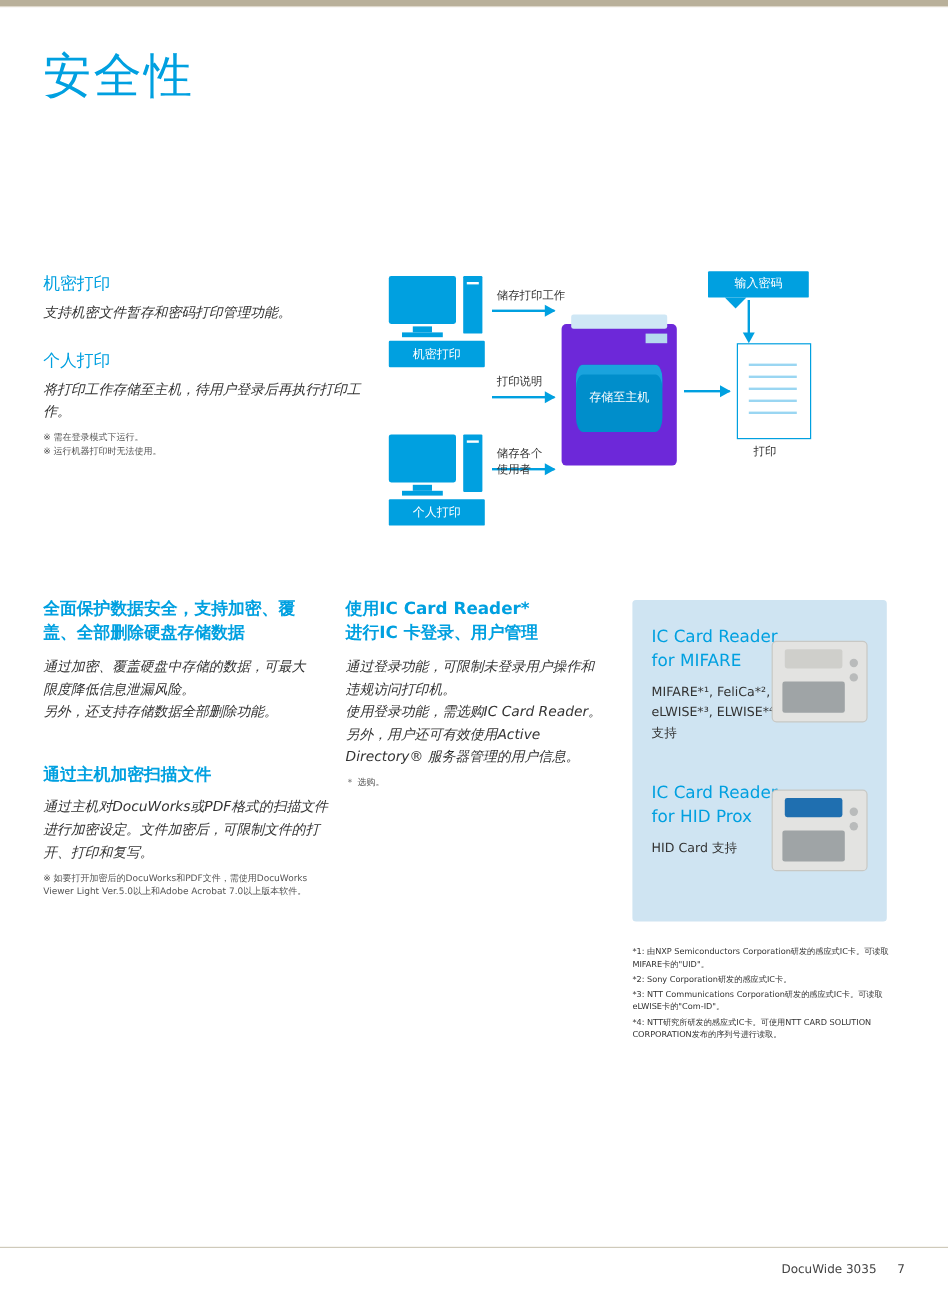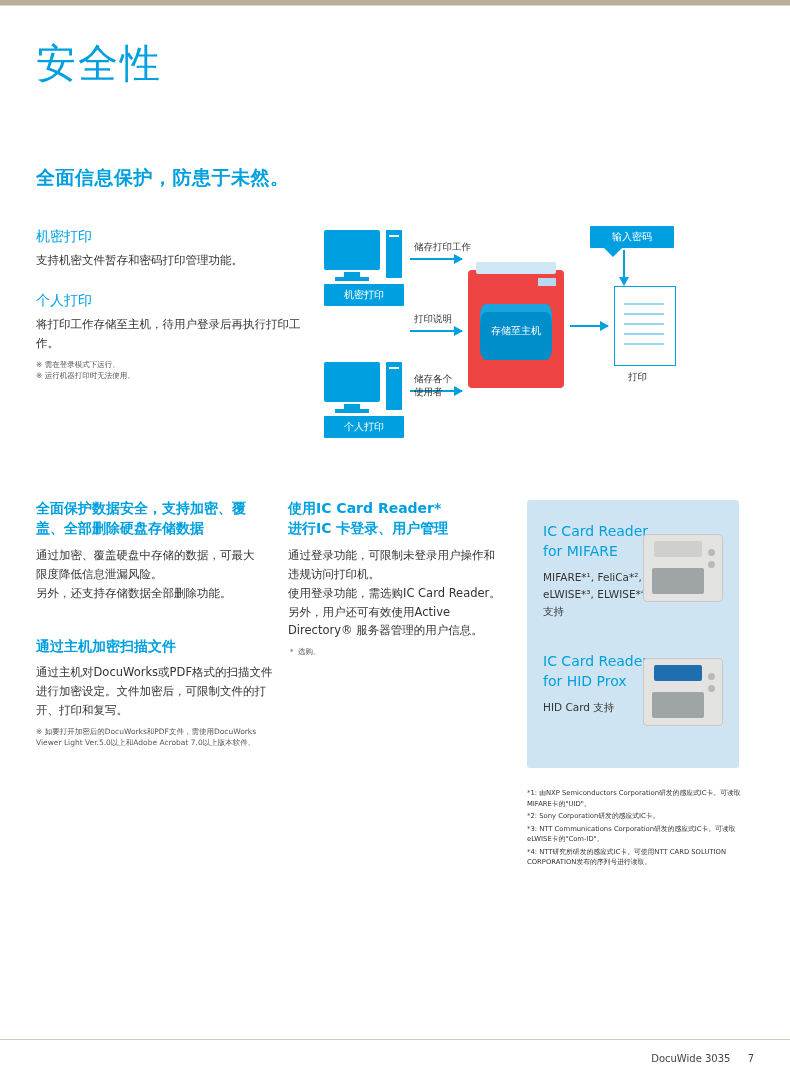--- a/index.html
+++ b/index.html
@@ -23,42 +23,42 @@
   }
 
   .section-head{
     position:absolute;left:36px;top:165px;
     font-size:19px;color:#00a0e0;font-weight:bold;letter-spacing:.5px;
   }
 
   
   .blk{position:absolute;}
   .blk h3{margin:0 0 5px 0;font-size:14px;color:#00a0e0;font-weight:normal;}
-  .blk p{margin:0;font-size:11.5px;line-height:1.65;color:#333;}
+  .blk p{margin:0;font-size:11.5px;line-height:1.65;color:#333;font-style:italic;}
   .note{font-size:7.5px;line-height:1.5;color:#555;margin-top:6px;}
 
   #b-confidential{left:36px;top:228px;width:280px;}
   #b-personal{left:36px;top:292px;width:280px;}
 
   
   .diagram{position:absolute;left:318px;top:222px;width:420px;height:232px;}
   .mon{position:absolute;}
   .mon .screen{width:56px;height:40px;background:#00a0e0;border-radius:2px;}
   .mon .neck{width:16px;height:5px;background:#00a0e0;margin:2px auto 0 auto;}
   .mon .base{width:34px;height:4px;background:#00a0e0;margin:0 auto;}
   .tower{position:absolute;width:16px;height:48px;background:#00a0e0;border-radius:1px;}
   .tower:after{content:"";position:absolute;left:3px;top:5px;width:10px;height:2px;background:#fff;}
   .cap{
     position:absolute;background:#00a0e0;color:#fff;font-size:10px;
     padding:4px 0;text-align:center;border-radius:1px;
   }
   .dlabel{position:absolute;font-size:9.5px;color:#333;line-height:1.4;}
   .printer{
     position:absolute;left:150px;top:48px;width:96px;height:118px;
-    background:#ef4444;border-radius:4px;
+    background:#6d28d9;border-radius:4px;
   }
   .printer .top{position:absolute;left:8px;top:-8px;width:80px;height:12px;background:#cfe7f5;border-radius:2px;}
   .printer .slot{position:absolute;right:8px;top:8px;width:18px;height:8px;background:#b5d9ee;}
   .cyl{
     position:absolute;left:12px;top:34px;width:72px;height:56px;
     background:#008ecb;border-radius:6px/12px;
     box-shadow:inset 0 8px 0 #1aa3dd;
   }
   .cyl span{
     position:absolute;left:0;right:0;top:20px;text-align:center;
@@ -123,21 +123,20 @@
 </head>
 <body>
 
 <div class="page">
 
   <div class="top-rule"></div>
   <div class="top-rule2"></div>
 
   <div class="page-title">安全性</div>
 
-  <div class="section-head">全面信息保护，防患于未然。</div>
 
   <div class="blk" id="b-confidential">
     <h3>机密打印</h3>
     <p>支持机密文件暂存和密码打印管理功能。</p>
   </div>
 
   <div class="blk" id="b-personal">
     <h3>个人打印</h3>
     <p>将打印工作存储至主机，待用户登录后再执行打印工作。</p>
     <div class="note">※ 需在登录模式下运行。</div>

